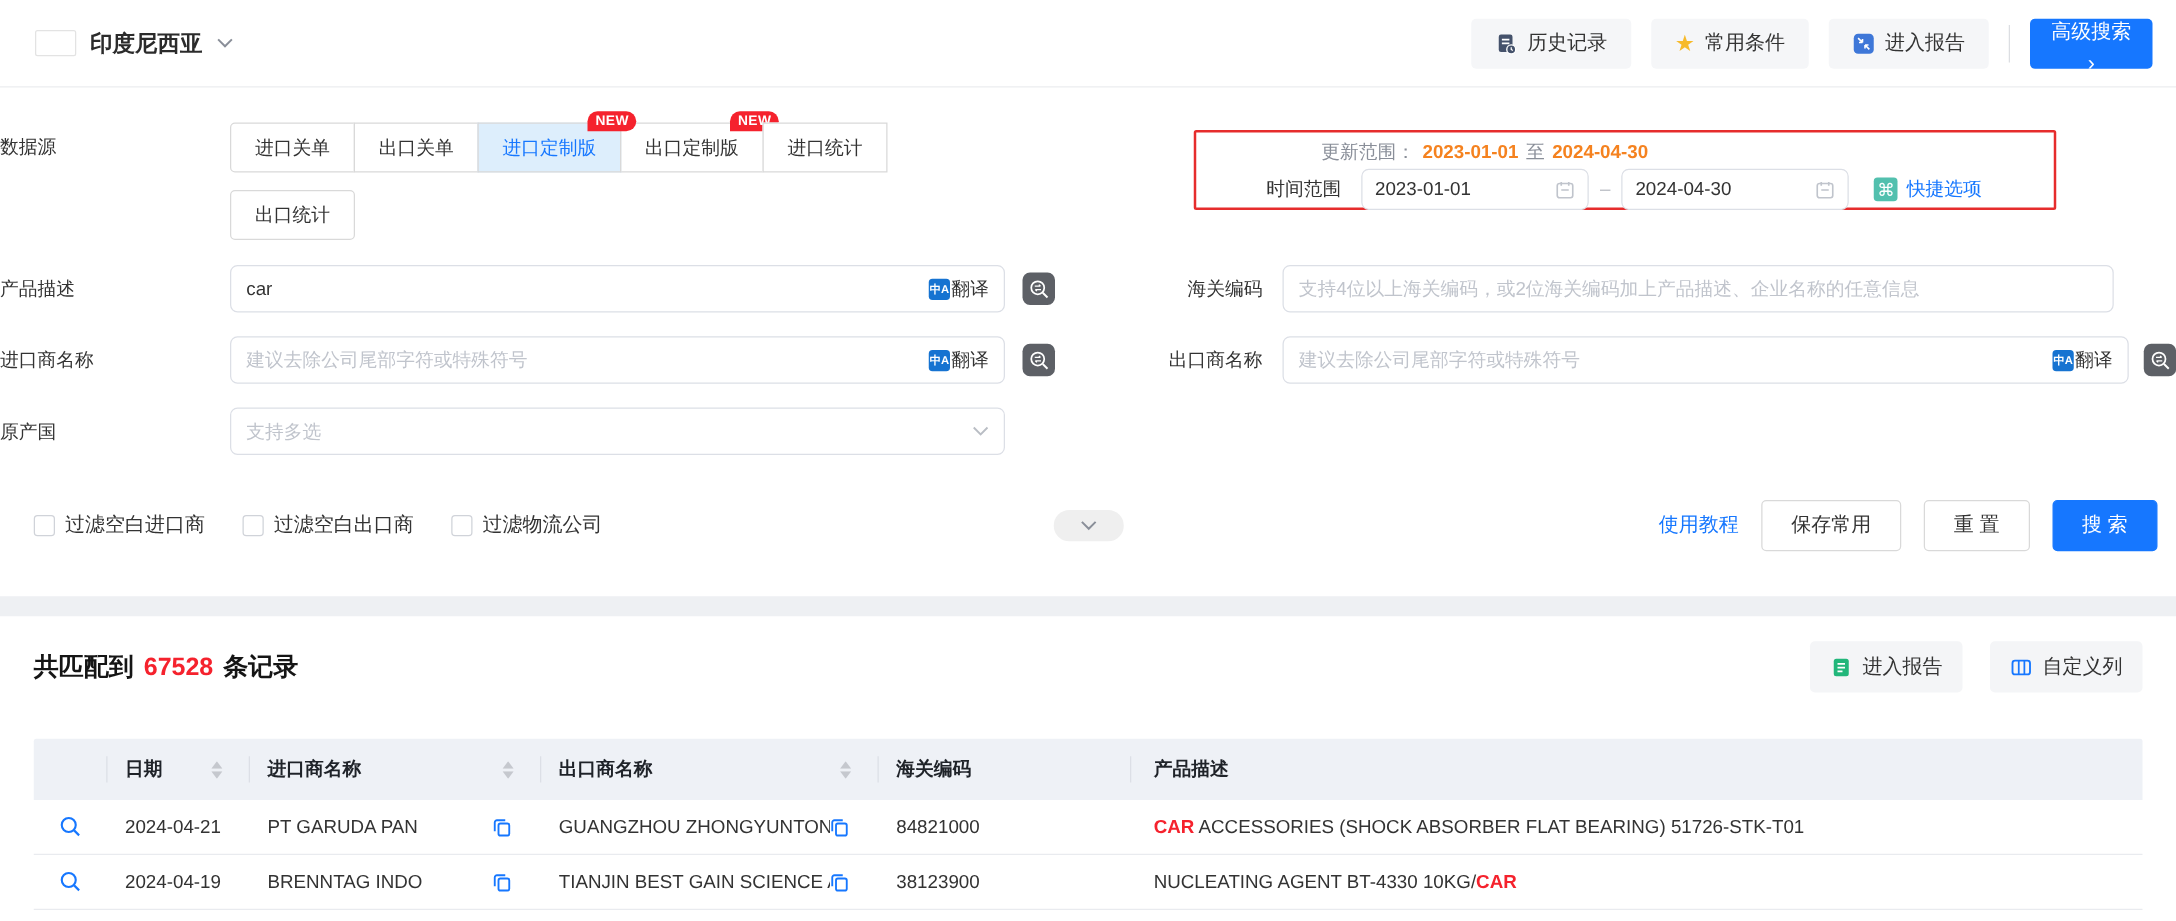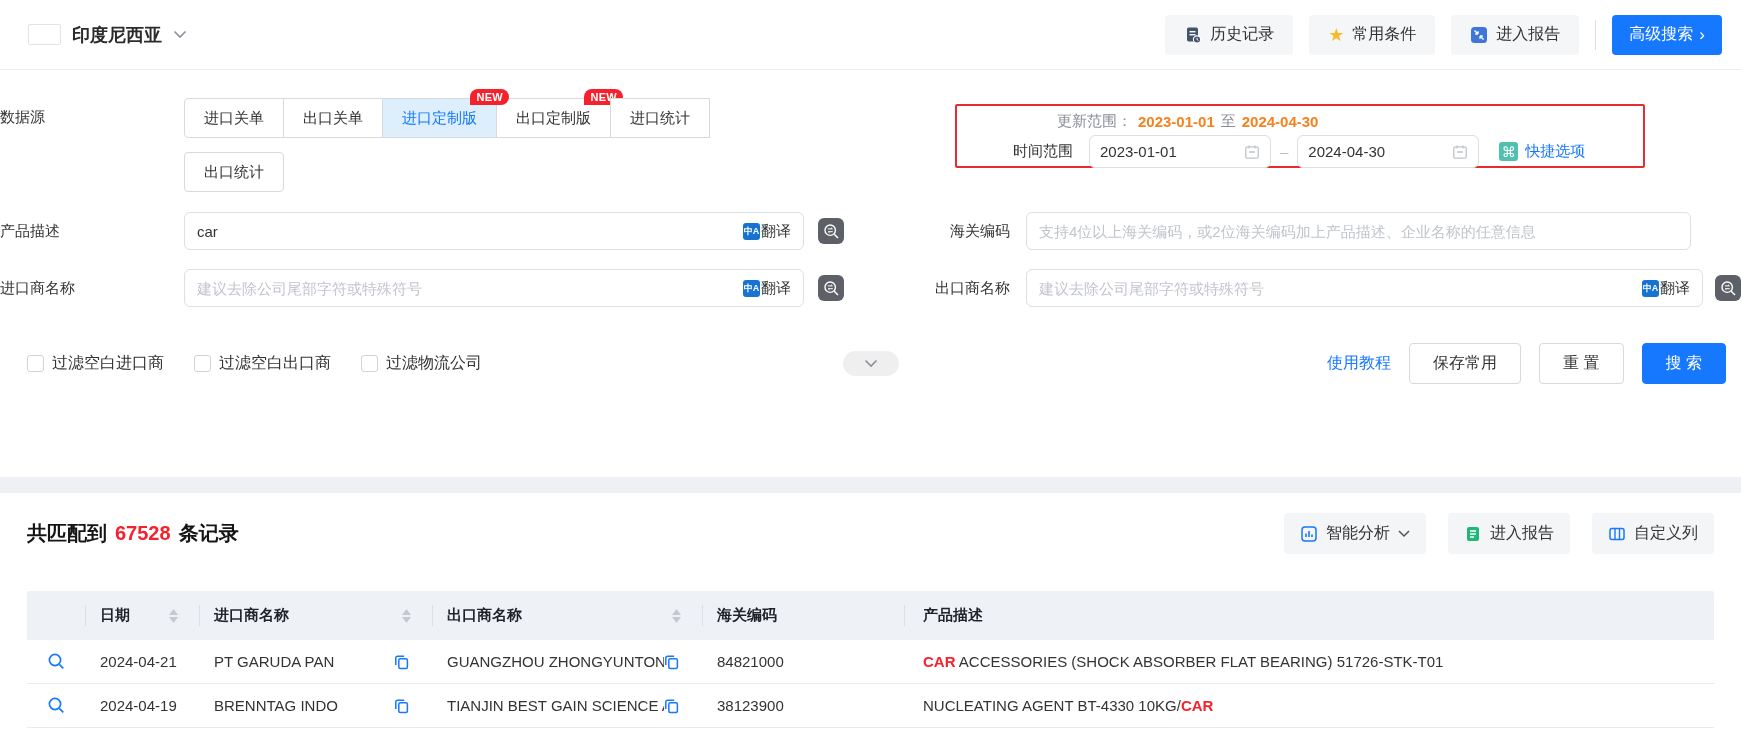--- a/index.html
+++ b/index.html
@@ -15,21 +15,21 @@
   .flag { width:33px; height:21px; border:1px solid #e3e3e3; border-radius:2px; overflow:hidden; }
   .flag .top { height:50%; background:#e31b23; }
   .flag .bot { height:50%; background:#fff; }
   .country-name { font-size:18px; font-weight:700; color:#2b2b2b; }
   .chev { display:inline-block; }
   .topbar-right { display:flex; align-items:center; gap:16px; }
   .tb-btn { display:flex; align-items:center; gap:8px; height:40px; padding:0 19px;
             background:#f5f6f8; border:none; border-radius:4px; font-size:16px; color:#333;
             font-family:inherit; cursor:pointer; }
   .vdivider { width:1px; height:30px; background:#dcdee2; }
-  .tb-btn.primary { background:#1677ff; color:#fff; gap:6px; padding:0 17px; }
+  .tb-btn.primary { background:#1677ff; color:#fff; gap:6px; padding:0 17px;flex-direction:column; }
   .arrow-r { font-size:17px; line-height:1; }
   .star-glyph { color:#f7ba2a; font-size:18px; line-height:1; }
   .cmd-glyph { display:inline-flex; align-items:center; justify-content:center;
                width:19px; height:19px; background:#52c0ae; color:#fff; border-radius:3px;
                font-size:14px; line-height:1; }
   
   .search-area { position:relative; height:379px; }
   .time-box { position:absolute; top:6px; right:96px; width:690px; height:64px;
               border:2px solid #e62c2c; border-radius:2px; padding:3px 12px 0 12px; }
   .update-line { padding-left:88px; font-size:15px; color:#8a8f99; height:25px; display:flex; align-items:center; gap:6px; }
@@ -289,20 +289,31 @@
       </div>
       <span class="fuzzy-btn" style="margin-left:0;">
         <svg width="17" height="17" viewBox="0 0 17 17">
             <circle cx="7.2" cy="7.2" r="5.2" fill="none" stroke="#fff" stroke-width="1.4"></circle>
             <path d="M11.2 11.2 L15 15" stroke="#fff" stroke-width="1.6"></path>
             <path d="M4.8 5.9 h4.6 M9.4 5.9 l-1.3 -1.2 M9.8 8.7 h-4.6 M5.2 8.7 l1.3 1.2" stroke="#fff" stroke-width="1" fill="none"></path>
           </svg>
       </span>
     </div>
 
+    <div class="form-row">
+      <div class="f-label">原产国</div>
+      <div class="field w-left">
+        <input placeholder="支持多选" style="">
+        <span class="select-chevron">
+          <svg width="13" height="8" viewBox="0 0 13 8">
+              <path d="M1 1 L6.5 6.5 L12 1" fill="none" stroke="#b9bdc4" stroke-width="1.5"></path>
+            </svg>
+        </span>
+      </div>
+    </div>
 
     <div class="filter-row">
       <span class="chk-group">
         <span class="chk-box"></span>
         <span class="chk-label">过滤空白进口商</span>
       </span>
       <span class="chk-group">
         <span class="chk-box"></span>
         <span class="chk-label">过滤空白出口商</span>
       </span>
@@ -327,32 +338,20 @@
   <div class="gray-band"></div>
 
   <div class="results">
     <div class="results-toolbar">
       <div class="count">
         <span>共匹配到</span>
         <span class="num">67528</span>
         <span>条记录</span>
       </div>
       <div class="rt-buttons">
-        <div class="rt-btn">
-          <span>
-            <svg width="18" height="18" viewBox="0 0 18 18">
-                <rect x="2" y="2" width="14" height="14" rx="3" fill="none" stroke="#1677ff" stroke-width="1.5"></rect>
-                <path d="M6 12 V8.5 M9 12 V6 M12 12 V9.5" stroke="#1677ff" stroke-width="1.6" fill="none"></path>
-              </svg>
-          </span>
-          <span>智能分析</span>
-          <svg width="12" height="8" viewBox="0 0 12 8">
-              <path d="M1 1 L6 6 L11 1" fill="none" stroke="#555" stroke-width="1.5"></path>
-            </svg>
-        </div>
         <div class="rt-btn">
           <span>
             <svg width="18" height="18" viewBox="0 0 18 18">
                 <rect x="3" y="2" width="12" height="14" rx="2" fill="#21b67a"></rect>
                 <path d="M6 6 h6 M6 9 h6 M6 12 h4" stroke="#fff" stroke-width="1.4" fill="none"></path>
               </svg>
           </span>
           <span>进入报告</span>
         </div>
         <div class="rt-btn">

